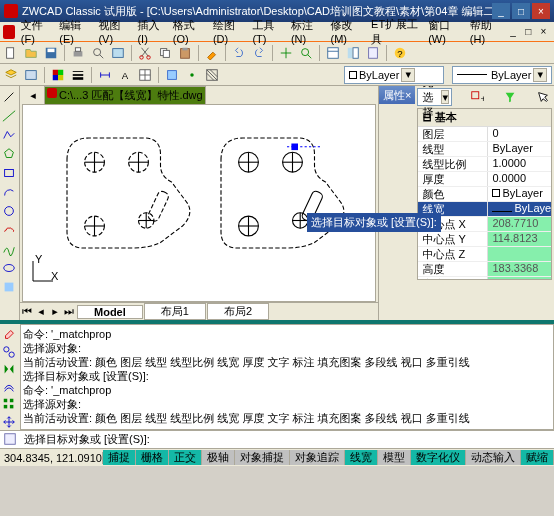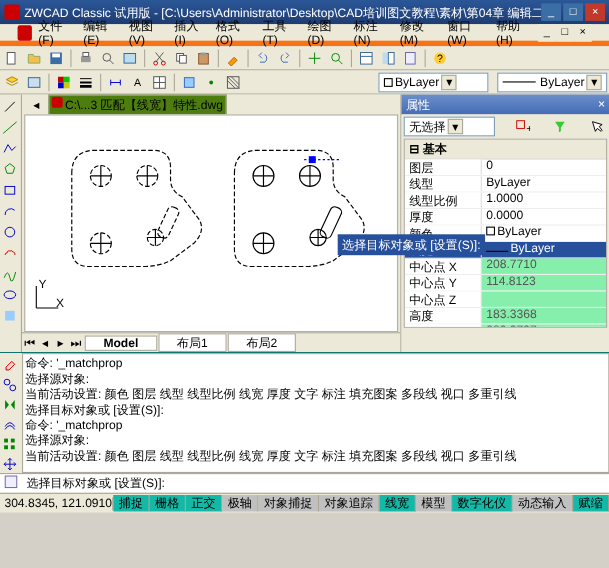--- a/index.html
+++ b/index.html
@@ -3,21 +3,21 @@
 <meta charset="utf-8">
 <style>
 *{margin:0;padding:0;box-sizing:border-box;font-family:SimSun,Arial,sans-serif;font-size:11px;user-select:none}
 body{background:#d4d0c8;width:554px;height:516px;overflow:hidden;color:#000}
 .titlebar{height:22px;background:linear-gradient(#2b5797,#1e3c72);color:#fff;display:flex;align-items:center;padding:0 4px}
 .titlebar .icon{width:14px;height:14px;background:#c00;border-radius:2px;margin-right:4px}
 .titlebar .title{flex:1;white-space:nowrap;overflow:hidden;font-size:11px}
 .winbtns{display:flex;gap:2px}
 .winbtn{width:18px;height:16px;background:#3a6ea5;color:#fff;display:flex;align-items:center;justify-content:center;font-size:10px;cursor:pointer}
 .winbtn.close{background:#c0392b}
-.menubar{height:20px;background:#ece9d8;display:flex;align-items:center;padding:0 16px;border-bottom:5px solid #f97316}
+.menubar{height:20px;background:#ece9d8;display:flex;align-items:center;padding:0 3px;border-bottom:1px solid #f97316}
 .menubar .mi{padding:2px 4px;cursor:pointer}
 .toolbar{height:22px;background:#ece9d8;border-bottom:1px solid #aca899;display:flex;align-items:center;padding:0 2px;gap:2px;overflow:hidden}
 .tbtn{width:18px;height:18px;display:flex;align-items:center;justify-content:center;cursor:pointer;border:1px solid transparent}
 .tbtn svg{width:14px;height:14px}
 .sep{width:1px;height:16px;background:#aca899;margin:0 2px}
 .combo{height:18px;border:1px solid #7f9db9;background:#fff;display:flex;align-items:center;padding:0 2px 0 4px;font-size:11px}
 .combo .arrow{width:14px;height:14px;background:#ece9d8;border:1px solid #aca899;display:flex;align-items:center;justify-content:center;margin-left:2px}
 .mainrow{display:flex;height:234px}
 .lefttools{width:20px;background:#ece9d8;border-right:1px solid #aca899;display:flex;flex-direction:column;gap:1px;padding-top:2px}
 .lefttools .tbtn{width:18px;height:18px}
@@ -25,31 +25,31 @@
 .doctab{height:18px;background:#ece9d8;display:flex;align-items:center;padding:0 4px;gap:2px}
 .doctab .tab{background:#4d7c0f;border:1px solid #aca899;border-bottom:none;padding:1px 2px;display:flex;align-items:flex-start;gap:2px}
 .canvas-wrap{flex:1;position:relative;background:#fff;border:1px solid #aca899;margin:0 2px}
 .canvas{position:absolute;inset:0}
 .tooltip{position:absolute;left:284px;top:108px;background:#264f9c;color:#fff;padding:2px 4px;font-size:11px;white-space:nowrap;z-index:10}
 .ucs{position:absolute;left:6px;bottom:14px;font-size:10px}
 .viewtabs{height:18px;display:flex;align-items:center;border-top:1px solid #aca899;background:#ece9d8}
 .viewtabs .navbtn{width:14px;height:14px;display:flex;align-items:center;justify-content:center;cursor:pointer}
 .viewtabs .tab{border:1px solid #aca899;padding:0 16px;background:#fff;margin-left:1px}
 .viewtabs .tab.active{background:#fff;font-weight:bold}
-.proppanel{width:190px;background:#ece9d8;border-left:1px solid #aca899;display:flex;flex-direction:column}
+.proppanel{width:176px;background:#ece9d8;border-left:1px solid #aca899;display:flex;flex-direction:row}
 .proppanel .header{height:18px;background:linear-gradient(#6b8fc9,#456bb5);color:#fff;display:flex;align-items:center;padding:0 4px;justify-content:space-between}
 .proppanel .body{flex:1;padding:2px;background:#ece9d8;overflow:hidden}
 .propselect{display:flex;gap:16px;margin-bottom:2px}
 .propgrid{border:1px solid #aca899;background:#fff;height:172px;overflow:hidden}
 .propgrid .group{background:#ece9d8;padding:1px 4px;font-weight:bold;border-bottom:1px solid #ddd}
 .propgrid .row{display:flex;border-bottom:1px solid #eee;height:15px}
 .propgrid .row .k{width:70px;padding:0 4px;border-right:1px solid #ddd;background:#fff;white-space:nowrap;overflow:hidden}
 .propgrid .row .v{flex:1;padding:0 4px;white-space:nowrap;overflow:hidden}
 .propgrid .row.disabled .v{background:#86efac;color:#555}
-.cmdarea{height:110px;display:flex;border-top:1px solid #0f766e}
+.cmdarea{height:110px;display:flex;border-top:4px solid #0f766e}
 .cmdarea .left{width:20px;background:#ece9d8;display:flex;flex-direction:column;gap:1px;padding-top:2px}
 .cmdarea .text{flex:1;background:#fff;border:1px solid #aca899;padding:2px;overflow:hidden;font-size:11px;line-height:14px}
 .cmdline{height:18px;display:flex;align-items:center;background:#fff;border-top:1px solid #aca899}
 .cmdline .prompt{width:20px;text-align:center}
 .cmdline input{flex:1;border:none;outline:none;font-size:11px;padding:0 4px}
 .statusbar{height:18px;background:#ece9d8;border-top:1px solid #aca899;display:flex;align-items:center}
 .statusbar .coords{width:150px;padding:0 4px;border-right:1px solid #aca899;white-space:nowrap;overflow:hidden}
 .statusbar .sbtn{padding:0 5px;border-right:1px solid #aca899;cursor:pointer;background:#14b8a6;white-space:nowrap}
 .statusbar .sbtn.active{background:#c0c0c0}
 .sq{width:8px;height:8px;background:#fff;border:1px solid #000;display:inline-block;margin-right:2px}
@@ -67,24 +67,25 @@
   </div>
 </div>
 
 <div class="menubar">
   <span class="icon" style="width:14px;height:14px;background:#c00;border-radius:2px;margin-right:2px"></span>
   <span class="mi">文件(F)</span>
   <span class="mi">编辑(E)</span>
   <span class="mi">视图(V)</span>
   <span class="mi">插入(I)</span>
   <span class="mi">格式(O)</span>
+  <span class="mi">绘图(D)</span>
   <span class="mi">工具(T)</span>
-  <span class="mi">绘图(D)</span>
   <span class="mi">标注(N)</span>
   <span class="mi">修改(M)</span>
+  <span class="mi">ET扩展工具</span>
   <span class="mi">窗口(W)</span>
   <span class="mi">帮助(H)</span>
   <span style="flex:1"></span>
   <span class="winbtn" style="background:#ece9d8;color:#000">_</span>
   <span class="winbtn" style="background:#ece9d8;color:#000">□</span>
   <span class="winbtn" style="background:#ece9d8;color:#000">×</span>
 </div>
 
 <div class="toolbar">
   <div class="tbtn">

